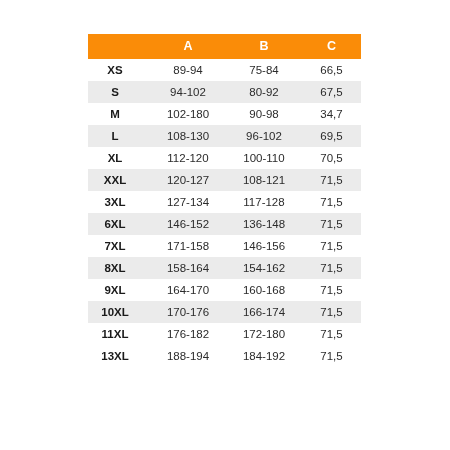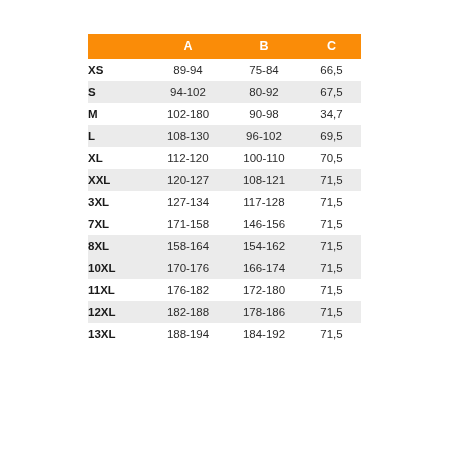--- a/index.html
+++ b/index.html
@@ -71,21 +71,21 @@
     font-size: 11.5px;
     color: #2b2b2b;
     text-align: center;
     line-height: 22px;
     vertical-align: middle;
     white-space: nowrap;
   }
 
   .size-table tbody td.cell-size {
     font-weight: bold;
-    text-align: left;
+    text-align: center;
     padding-right: 8px;
     color: #1a1a1a;
     font-size: 11.5px;
   }
 </style>
 </head>
 <body>
 
 <div id="size-chart-page">
 
@@ -152,56 +152,62 @@
 
       <tr>
         <td class="cell-size">3XL</td>
         <td>127-134</td>
         <td>117-128</td>
         <td>71,5</td>
       </tr>
 
 
 
+      <tr class="striped">
+        <td class="cell-size">6XL</td>
+        <td>146-152</td>
+        <td>136-148</td>
+        <td>71,5</td>
+      </tr>
 
       <tr>
         <td class="cell-size">7XL</td>
         <td>171-158</td>
         <td>146-156</td>
         <td>71,5</td>
       </tr>
 
       <tr class="striped">
         <td class="cell-size">8XL</td>
         <td>158-164</td>
         <td>154-162</td>
         <td>71,5</td>
       </tr>
 
+      <tr>
+        <td class="cell-size">9XL</td>
+        <td>164-170</td>
+        <td>160-168</td>
+        <td>71,5</td>
+      </tr>
 
       <tr class="striped">
         <td class="cell-size">10XL</td>
         <td>170-176</td>
         <td>166-174</td>
         <td>71,5</td>
       </tr>
 
       <tr>
         <td class="cell-size">11XL</td>
         <td>176-182</td>
         <td>172-180</td>
         <td>71,5</td>
       </tr>
 
-      <tr class="striped">
-        <td class="cell-size">12XL</td>
-        <td>182-188</td>
-        <td>178-186</td>
-        <td>71,5</td>
-      </tr>
 
       <tr>
         <td class="cell-size">13XL</td>
         <td>188-194</td>
         <td>184-192</td>
         <td>71,5</td>
       </tr>
 
     </tbody>
   </table>

